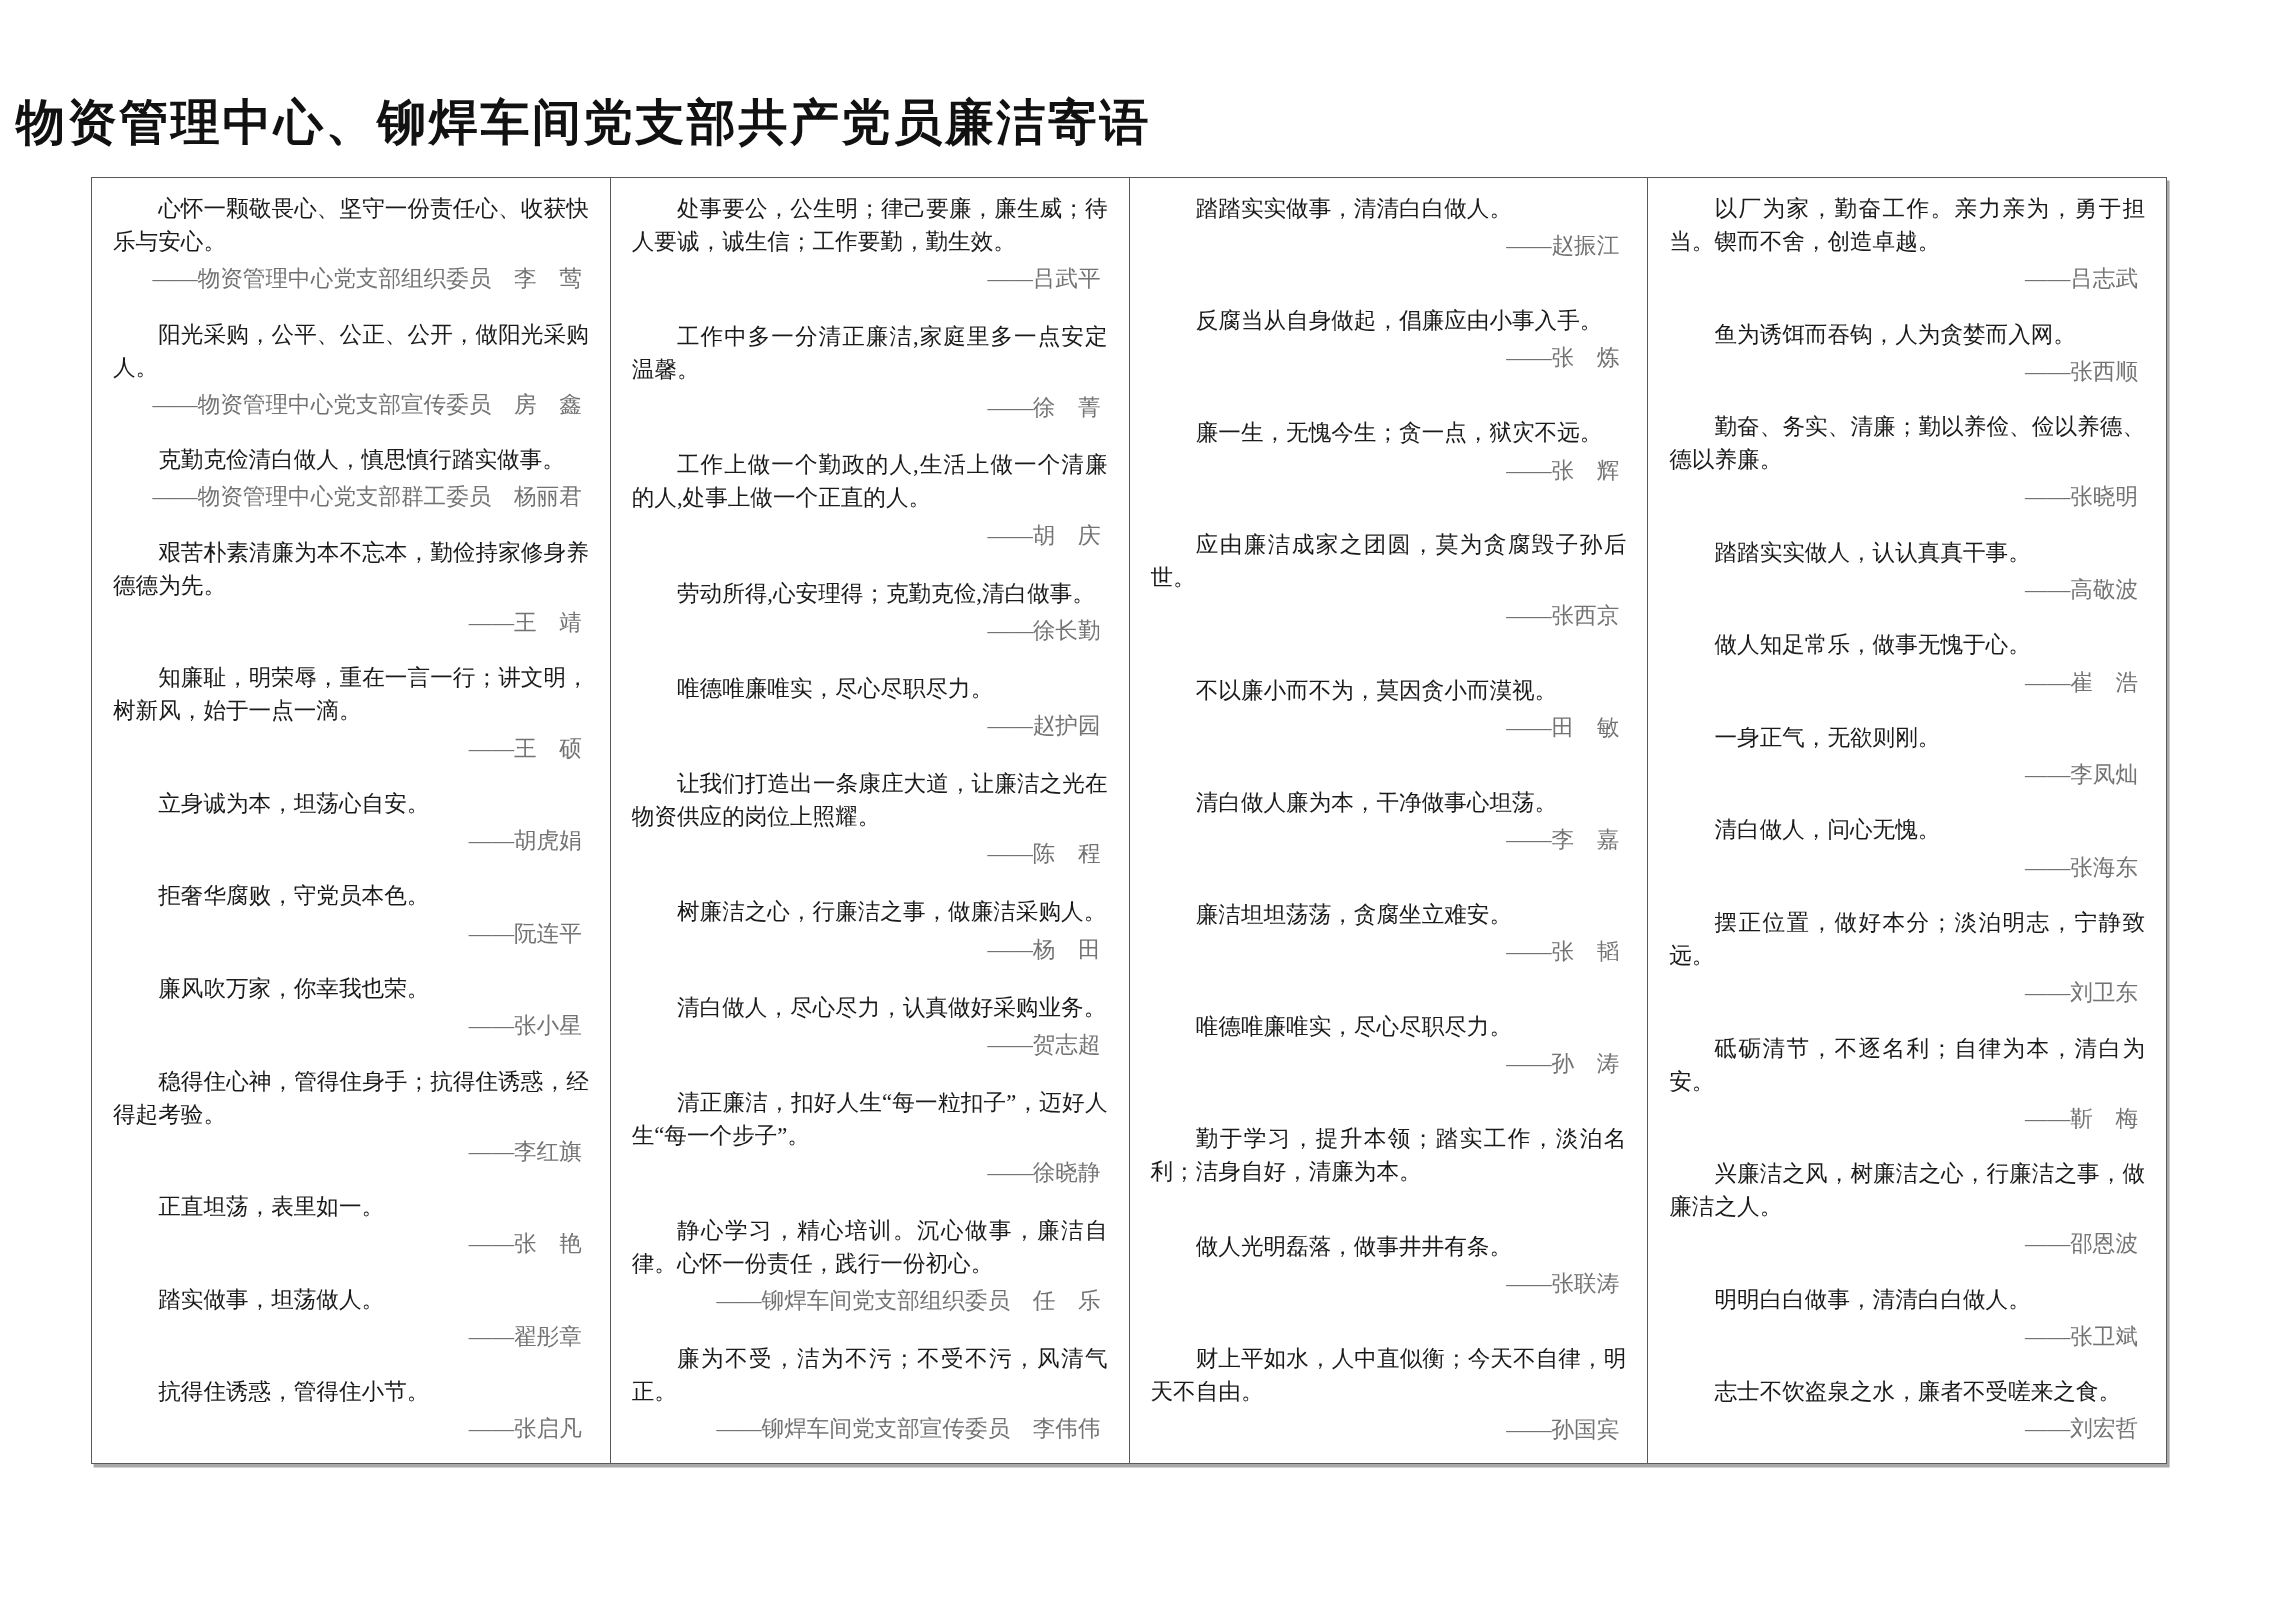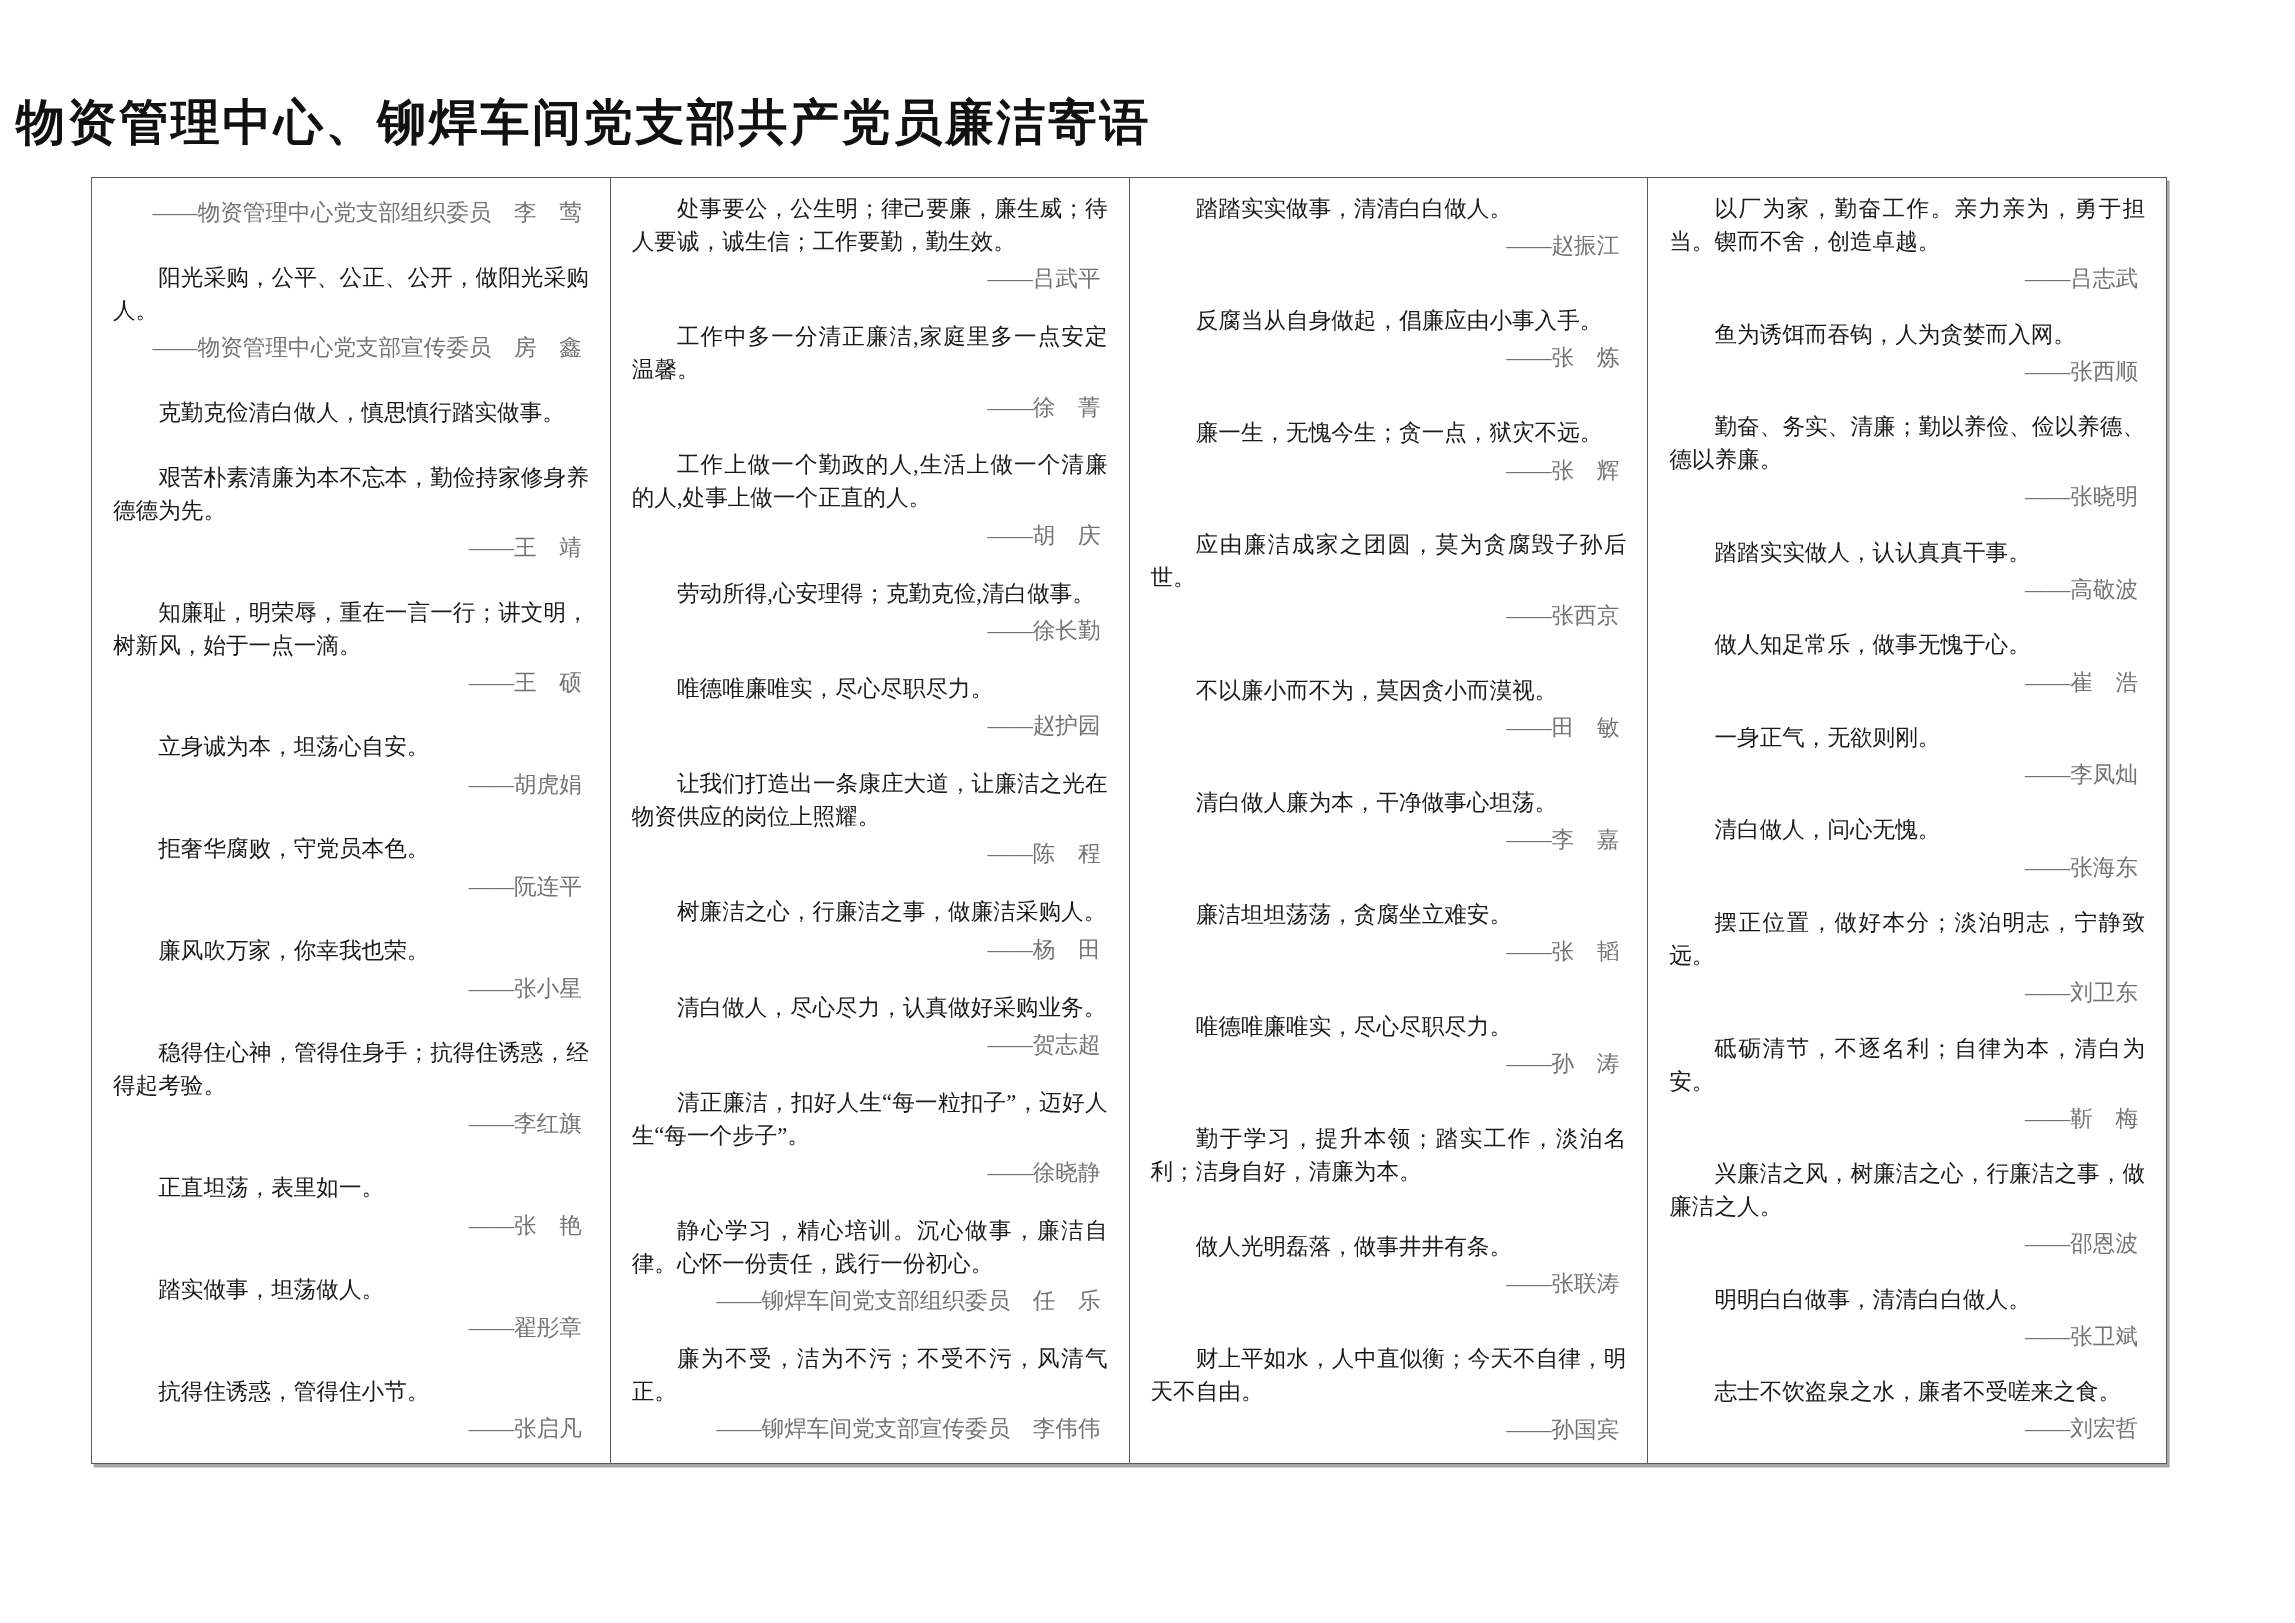--- a/index.html
+++ b/index.html
@@ -76,28 +76,30 @@
   }
 </style>
 </head>
 <body>
 
 <h1 class="title">物资管理中心、铆焊车间党支部共产党员廉洁寄语</h1>
 
 <div class="board" id="board">
     <div class="col">
       <div class="entry">
+        <p class="quote">心怀一颗敬畏心、坚守一份责任心、收获快乐与安心。</p>
         <p class="attr">——物资管理中心党支部组织委员　李　莺</p>
       </div>
       <div class="entry">
         <p class="quote">阳光采购，公平、公正、公开，做阳光采购人。</p>
         <p class="attr">——物资管理中心党支部宣传委员　房　鑫</p>
       </div>
       <div class="entry">
         <p class="quote">克勤克俭清白做人，慎思慎行踏实做事。</p>
+        <p class="attr">——物资管理中心党支部群工委员　杨丽君</p>
       </div>
       <div class="entry">
         <p class="quote">艰苦朴素清廉为本不忘本，勤俭持家修身养德德为先。</p>
         <p class="attr">——王　靖</p>
       </div>
       <div class="entry">
         <p class="quote">知廉耻，明荣辱，重在一言一行；讲文明，树新风，始于一点一滴。</p>
         <p class="attr">——王　硕</p>
       </div>
       <div class="entry">

